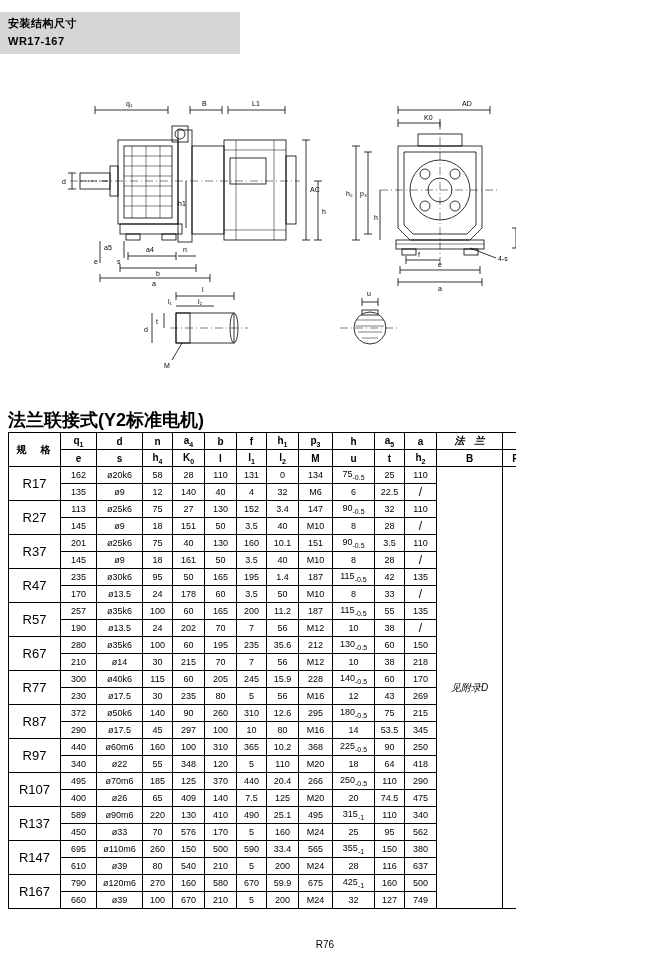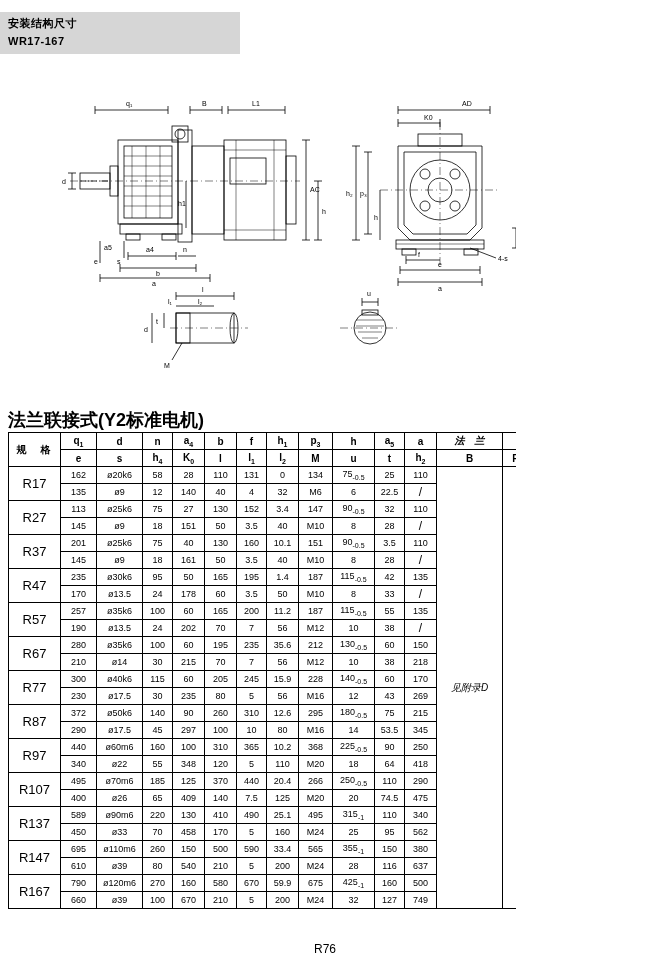--- a/index.html
+++ b/index.html
@@ -59,22 +59,22 @@
   .spec-cell { font-weight: bold; font-size: 11px; letter-spacing: 2px; }
   .model-cell { font-weight: bold; font-size: 13px; }
   .hdr-row1 td, .hdr-row1 th { height: 19px; }
   .hdr-row2 td, .hdr-row2 th { height: 19px; }
   .sub { font-size: 7px; vertical-align: sub; }
   .slash { font-size: 12px; }
   .cn { font-size: 10px; font-weight: bold; font-style: italic; }
 
   
   .footer {
-    position: absolute; left: 0; bottom: 14px; width: 650px;
-    text-align: center; font-size: 12px;
+    position: absolute; left: 0; bottom: 20px; width: 650px;
+    text-align: center; font-size: 10px;
   }
 </style>
 </head>
 <body>
 
 <div class="page">
 
   <div class="header-band"></div>
   <div class="header-text">
     <div>安装结构尺寸</div>
@@ -636,21 +636,21 @@
             <td>25.1</td>
             <td>495</td>
             <td>315<span class="sub">-1</span></td>
             <td>110</td>
             <td>340</td>
           </tr>
           <tr>
             <td>450</td>
             <td>ø33</td>
             <td>70</td>
-            <td>458</td>
+            <td>576</td>
             <td>170</td>
             <td>5</td>
             <td>160</td>
             <td>M24</td>
             <td>25</td>
             <td>95</td>
             <td>562</td>
           </tr>
           <tr>
             <td rowspan="2" class="model-cell">R147</td>

